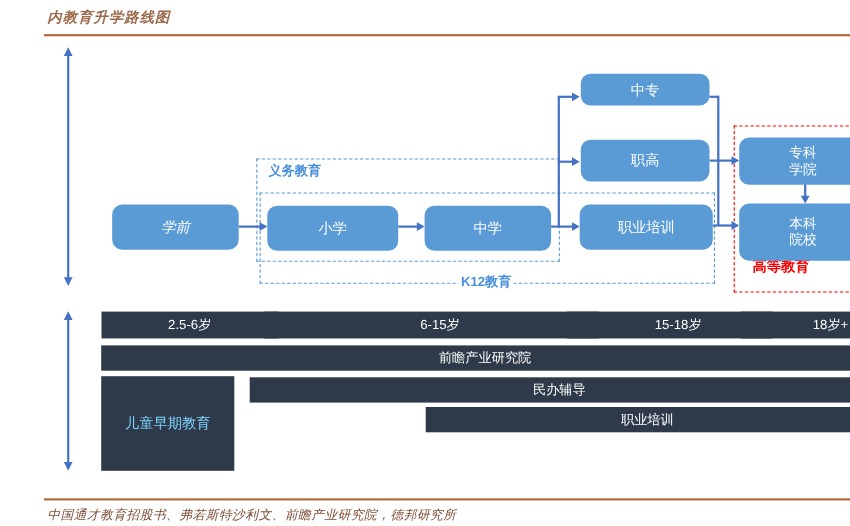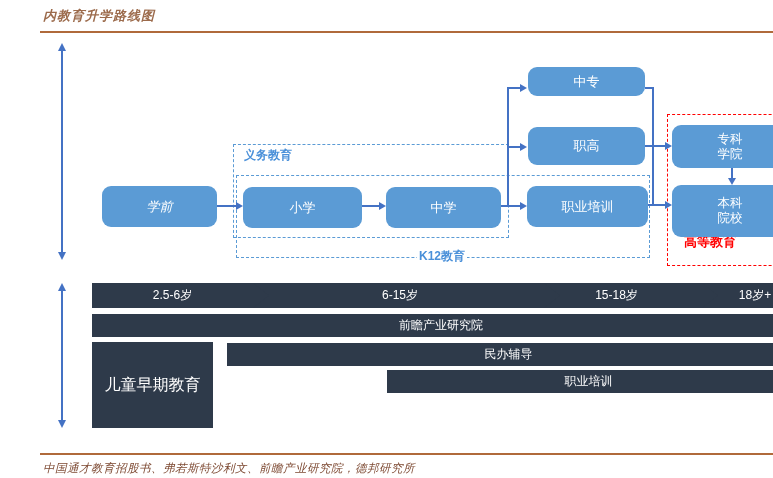--- a/index.html
+++ b/index.html
@@ -39,21 +39,21 @@
 
   
   .seg{position:absolute;top:283px;height:25px;background:#2e3a4a;color:#fff;
        font-size:12px;display:flex;align-items:center;justify-content:center;}
   .seg.first{clip-path:polygon(0 0,calc(100% - 16px) 0,100% 50%,calc(100% - 16px) 100%,0 100%);padding-right:16px;}
   .seg.mid{clip-path:polygon(0 0,calc(100% - 16px) 0,100% 50%,calc(100% - 16px) 100%,0 100%,16px 50%);padding-left:16px;padding-right:16px;justify-content:center;}
 
   
   .track{position:absolute;background:#2e3a4a;color:#fff;font-size:12px;
          display:flex;align-items:center;justify-content:center;}
-  .bigbox{position:absolute;background:#2e3a4a;color:#ffffff;font-size:16px;
+  .bigbox{position:absolute;background:#2e3a4a;color:#7dd3fc;font-size:13px;
           display:flex;align-items:center;justify-content:center;}
 
   .red-label{position:absolute;color:#ff0000;font-size:13px;font-weight:600;background:#fff;}
 </style>
 </head>
 <body>
 
 <div id="stage">
 
   <div class="title">内教育升学路线图</div>

